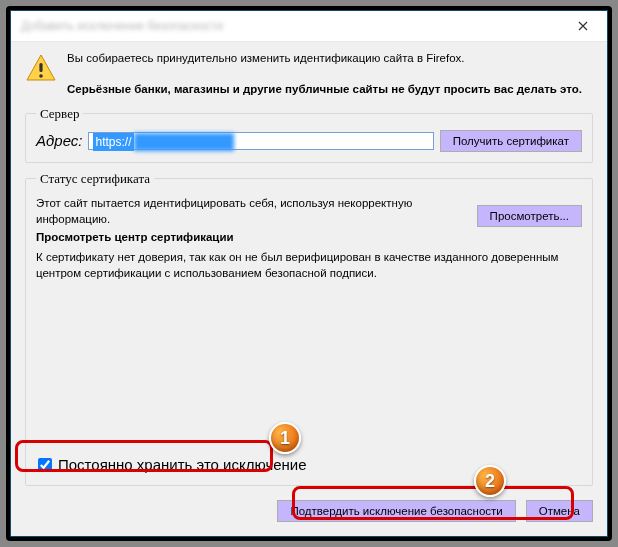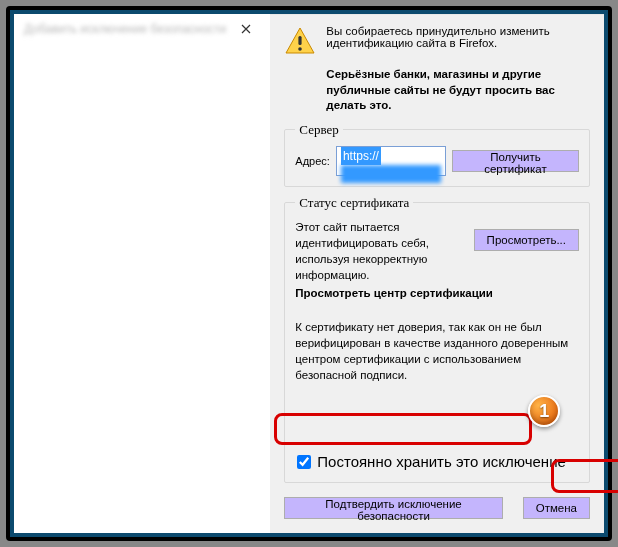--- a/index.html
+++ b/index.html
@@ -15,23 +15,23 @@
       position: absolute;
       left: 6px; top: 6px;
       width: 606px; height: 535px;
       background: #000;
       border-radius: 4px;
     }
     .window {
       position: absolute;
       left: 4px; top: 4px; right: 4px; bottom: 4px;
       background: #fff;
-      border: 4px solid #0c4a6e;
-      display: flex;
-      flex-direction: row;
+      border: 1px solid #0c4a6e;
+      display: flex;
+      flex-direction: column;
       justify-content: flex-end;
     }
     .titlebar {
       height: 30px;
       display: flex;
       align-items: center;
       justify-content: space-between;
       padding: 0 4px 0 10px;
       background: #fff;
     }
@@ -76,24 +76,24 @@
       font-size: 13px;
       padding: 0 4px;
       color: #000;
       font-family: Liberation Serif, serif;
     }
     .server-row {
       display: flex;
       align-items: center;
       gap: 6px;
     }
-    .server-label { font-size: 11px; }
+    .server-label { font-size: 15px; font-style: italic; }
     .addr-input {
       flex: 1;
-      height: 30px;
+      height: 18px;
       border: 1px solid #7a9fd6;
       padding: 0 4px;
       font-size: 12px;
       background: #fff;
       position: relative;
     }
     .addr-selected {
       display: inline-block;
       background: #3399ff;
       color: #fff;
@@ -129,38 +129,38 @@
       line-height: 1.4;
     }
     .status-bold {
       font-weight: 600;
       font-size: 11.5px;
       margin-top: 4px;
     }
     .status-para {
       font-size: 11.5px;
       line-height: 1.4;
-      margin-top: 20px;
+      margin-top: 6px;
     }
     .spacer { flex: 1; }
     .checkbox-row {
       display: flex;
       align-items: center;
       gap: 6px;
       margin-top: 10px;
       padding: 2px;
     }
     .checkbox-row input[type="checkbox"] {
       width: 14px; height: 14px;
     }
     .checkbox-row label { font-size: 15px; }
     .button-row {
       display: flex;
       justify-content: flex-end;
-      gap: 20px;
+      gap: 10px;
       margin-top: 14px;
     }
     .hl {
       position: absolute;
       border: 3px solid #d80000;
       border-radius: 8px;
       pointer-events: none;
     }
     .badge {
       position: absolute;

